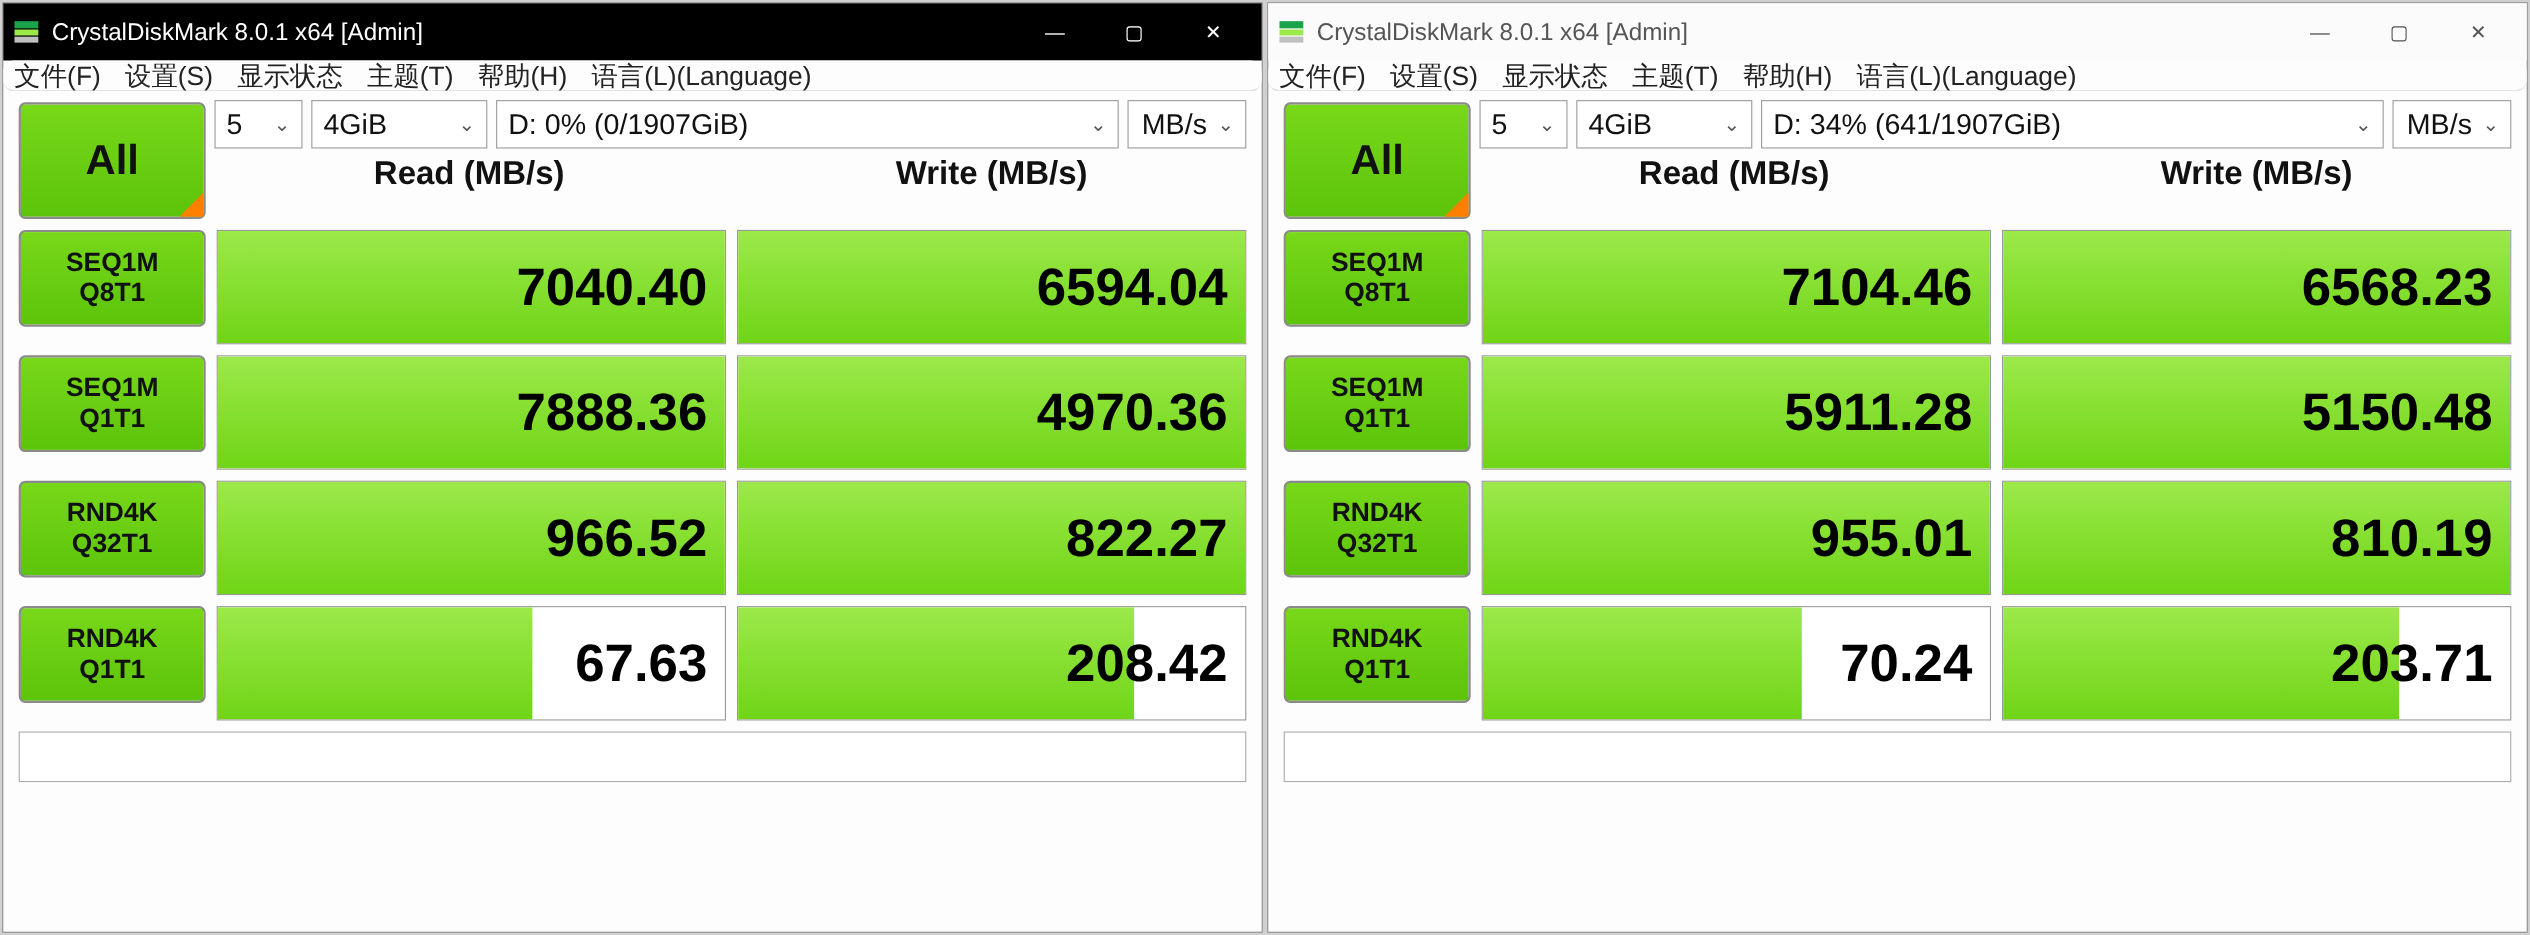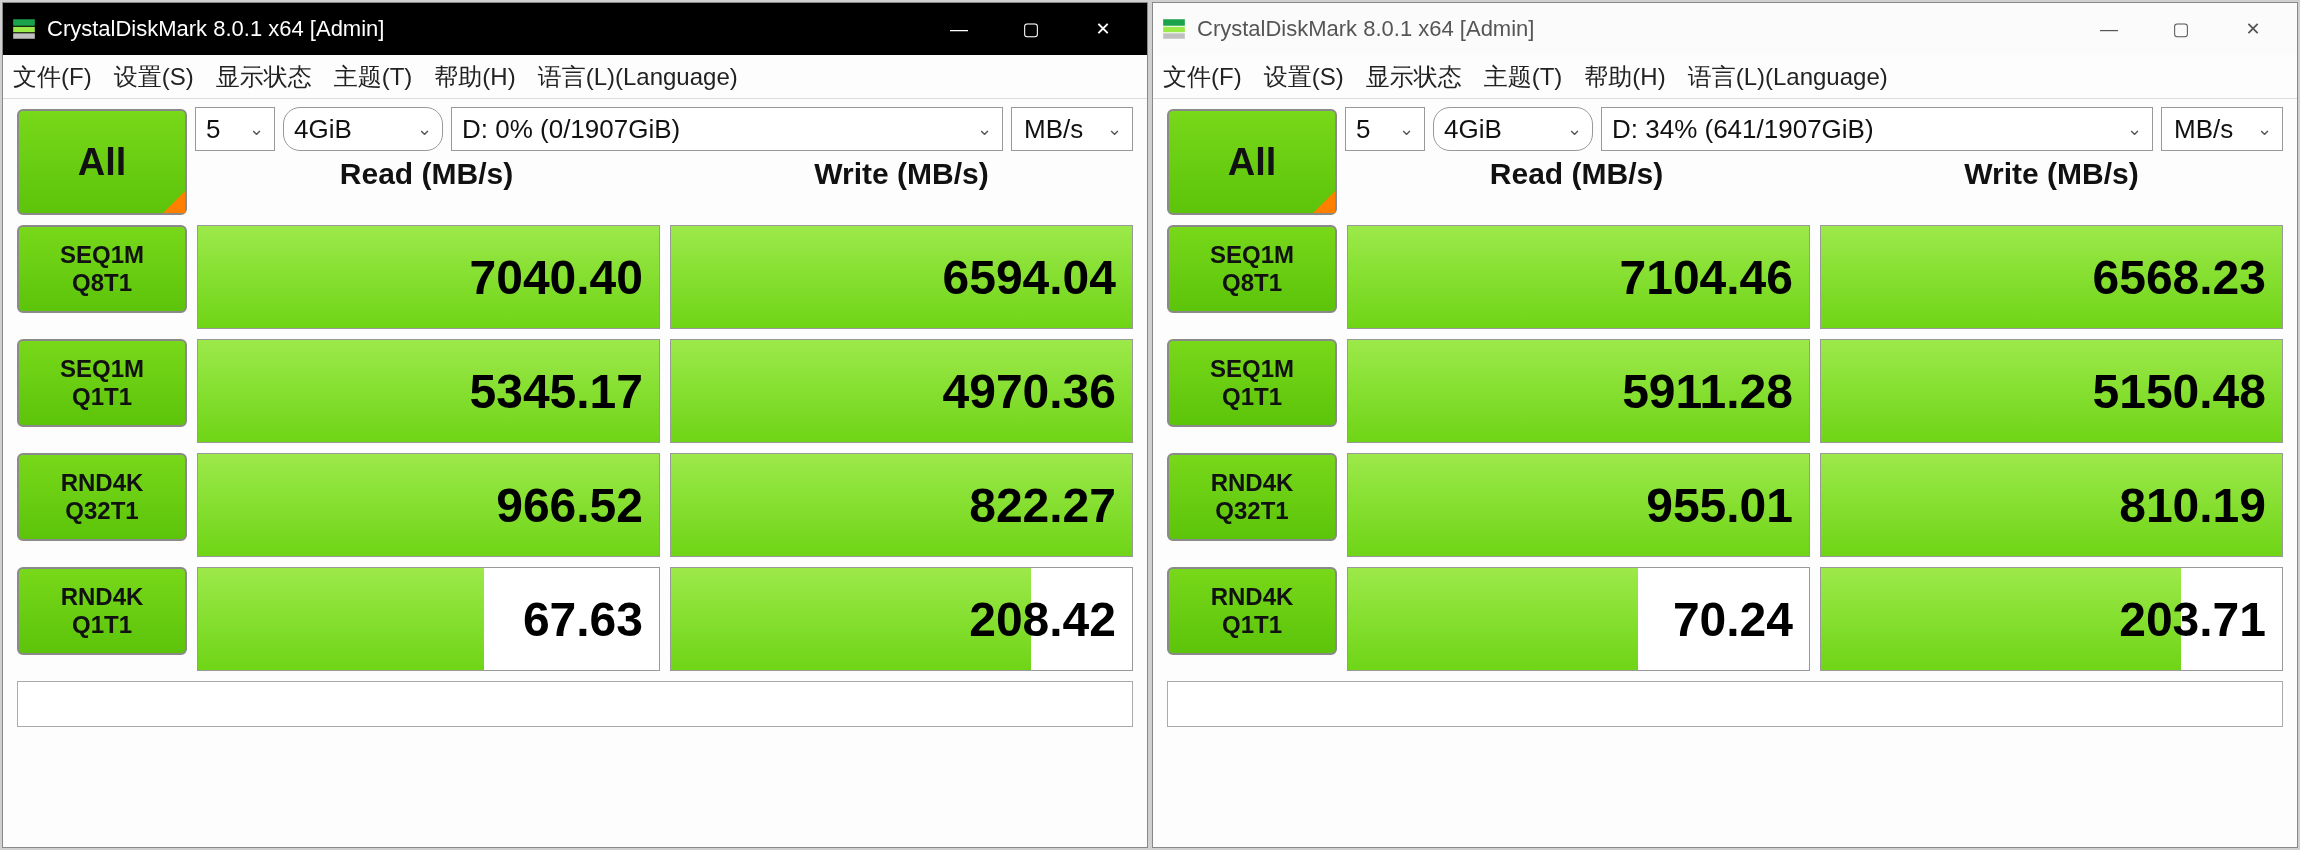--- a/index.html
+++ b/index.html
@@ -38,29 +38,30 @@
   .win-controls { display: flex; gap: 0; }
   .win-btn {
     width: 72px; height: 52px;
     display: inline-flex; align-items: center; justify-content: center;
     font-size: 18px;
     color: inherit;
   }
   .window.dark .win-btn { color: #fff; }
   .window.light .win-btn { color: #555; }
   .menubar {
-    height: 44px;
+    height: 28px;
     background: #fdfdfd;
     display: flex;
     align-items: center;
     padding: 0 10px;
     gap: 22px;
     font-size: 24px;
     color: #222;
     border-bottom: 1px solid #ddd;
+    border-radius: 10px;
   }
   .menu-item { white-space: nowrap; }
   .content {
     padding: 8px 14px 14px 14px;
     display: flex;
     flex-direction: column;
     gap: 6px;
     flex: 1;
   }
   .top-row {
@@ -107,23 +108,23 @@
     background: #fff;
     display: flex;
     align-items: center;
     justify-content: space-between;
     padding: 0 10px;
     font-size: 26px;
     color: #111;
     white-space: nowrap;
   }
   .sel.count { width: 80px; }
-  .sel.size  { width: 160px; border-radius: 17px; }
+  .sel.size  { width: 160px; }
   .sel.drive { flex: 1; }
-  .sel.unit  { width: 122px; padding-left: 12px; }
+  .sel.unit  { width: 108px; padding-left: 12px; }
   .chev { font-size: 18px; color: #555; margin-left: 6px; }
   .headers-row {
     display: grid;
     grid-template-columns: 1fr 1fr;
     gap: 12px;
     text-align: center;
     font-size: 30px;
     font-weight: 700;
     color: #111;
   }
@@ -240,21 +241,21 @@
         <div class="val-cell">
           <div class="bar" style="width: 100%;"></div>
           <span class="num">6594.04</span>
         </div>
         <div class="row-btn">
           <span>SEQ1M</span>
           <span>Q1T1</span>
         </div>
         <div class="val-cell">
           <div class="bar" style="width: 100%;"></div>
-          <span class="num">5345.17</span>
+          <span class="num">7888.36</span>
         </div>
         <div class="val-cell">
           <div class="bar" style="width: 100%;"></div>
           <span class="num">4970.36</span>
         </div>
         <div class="row-btn">
           <span>RND4K</span>
           <span>Q32T1</span>
         </div>
         <div class="val-cell">

